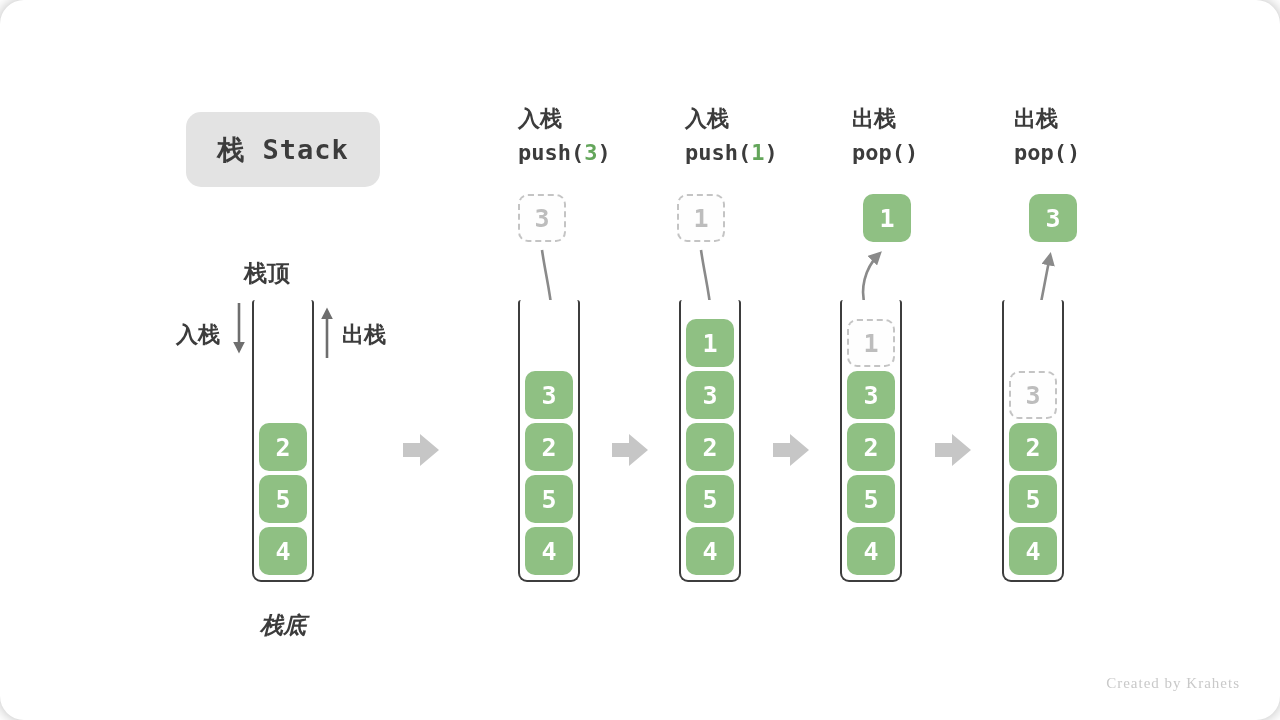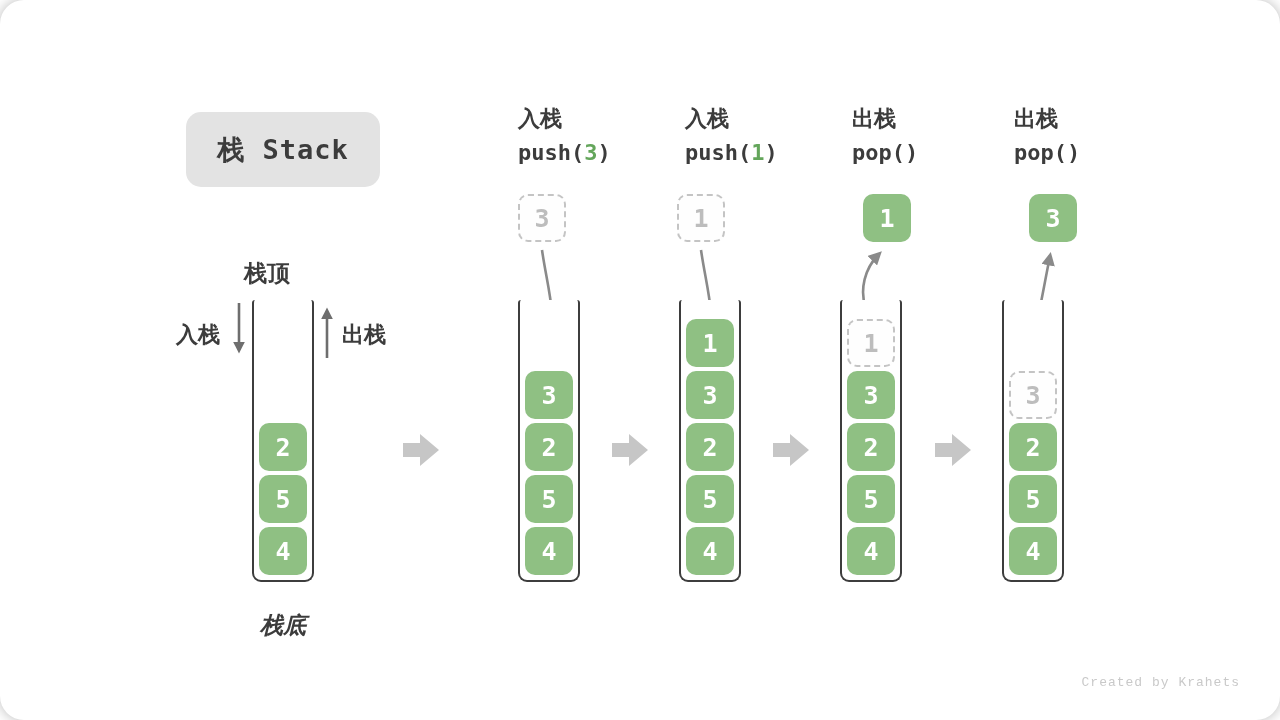--- a/index.html
+++ b/index.html
@@ -24,22 +24,22 @@
         background:var(--cell-green);color:#fff;
         font-family:"DejaVu Sans Mono","Liberation Mono",monospace;
         font-size:25px;font-weight:700;display:flex;align-items:center;justify-content:center;}
   .cell.ghost{background:#fefefe;border:2px dashed var(--ghost-border);color:var(--ghost-ink);font-weight:600;}
   .big-arrow{position:absolute;top:434px;width:36px;height:32px;}
   .big-arrow .shaft{position:absolute;left:0;top:9px;width:17px;height:14px;background:var(--big-arrow);}
   .big-arrow .head{position:absolute;left:17px;top:0;width:0;height:0;
         border-top:16px solid transparent;border-bottom:16px solid transparent;
         border-left:19px solid var(--big-arrow);}
   .watermark{position:absolute;right:40px;top:675px;
-        font-family:Liberation Mono, monospace;
-        font-size:13px;color:var(--watermark);letter-spacing:1px;}
+        font-family:Liberation Serif, serif;
+        font-size:15px;color:var(--watermark);letter-spacing:1px;}
   svg.overlay{position:absolute;left:0;top:0;pointer-events:none;}
 </style>
 </head>
 <body style="--ink: #3C3C3C; --cell-green: #8FC083; --arg-green: #64A65B; --well-border: #3D3D3D; --ghost-border: #C4C4C4; --ghost-ink: #BDBDBD; --title-bg: #E3E3E3; --big-arrow: #C6C6C6; --watermark: #C9C9C9;">
 
 <div class="card">
 
   <div class="title-box">
     <span>栈 Stack</span>
   </div>

